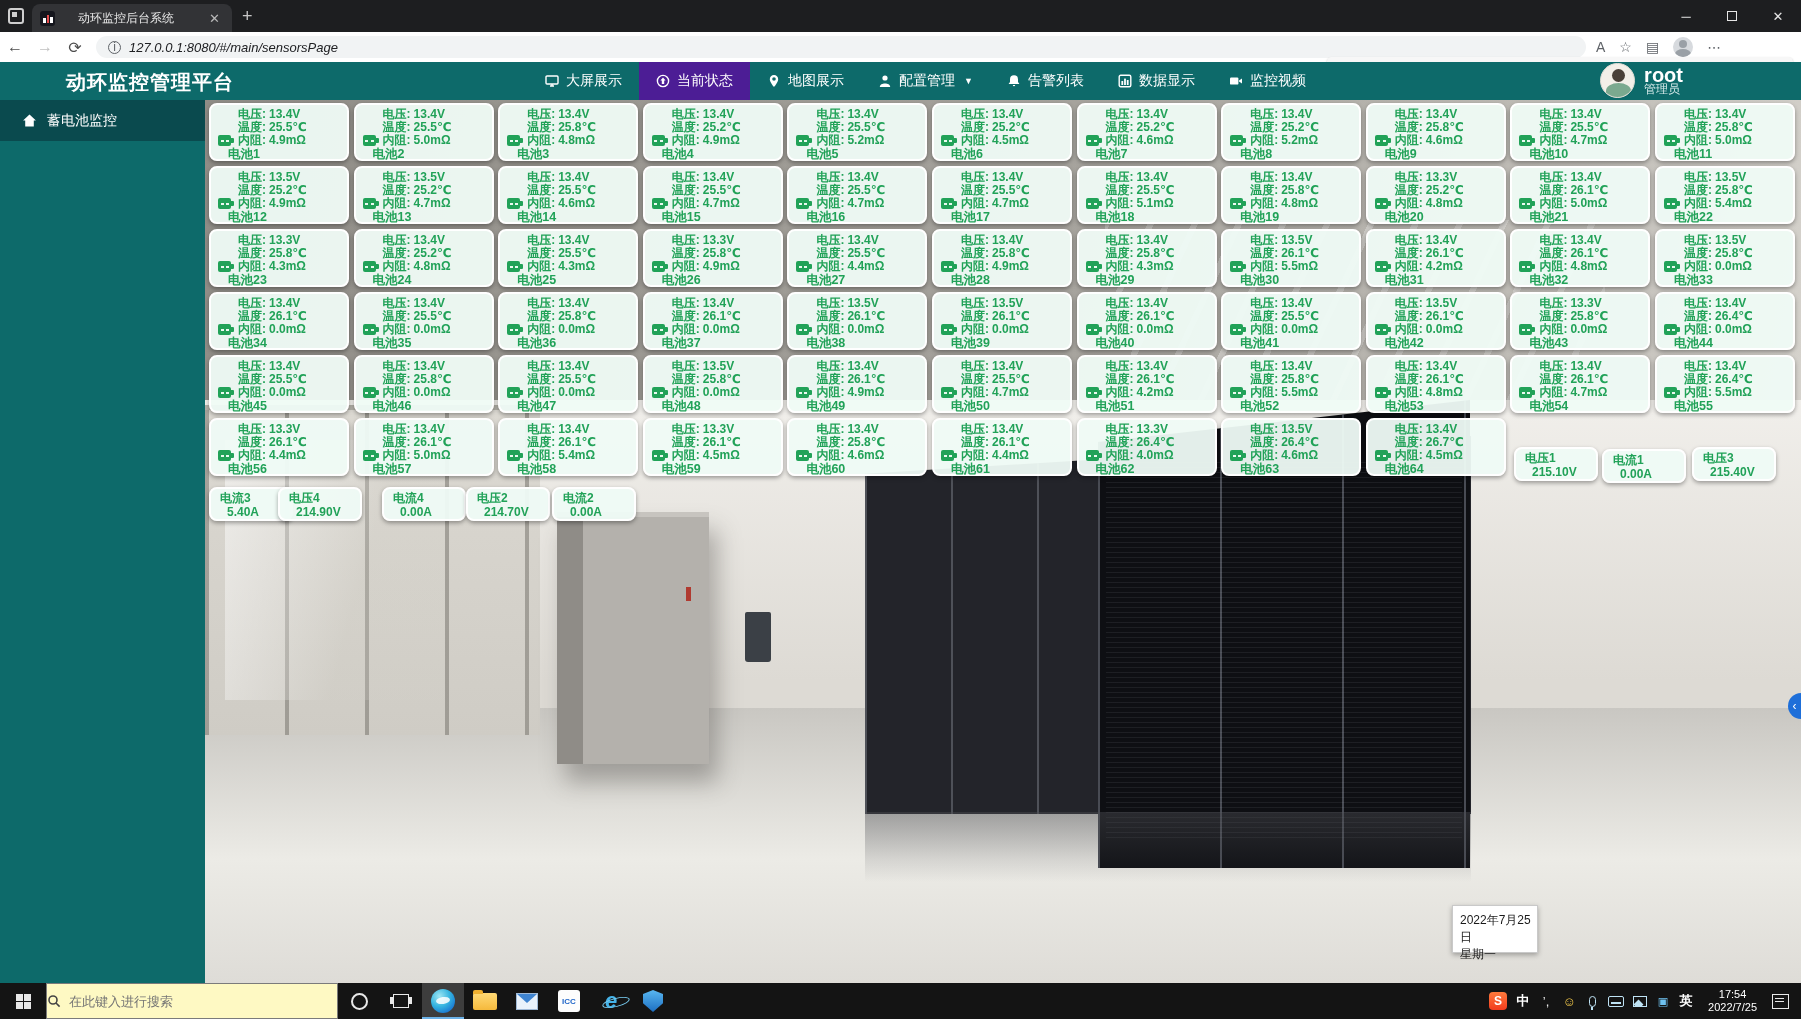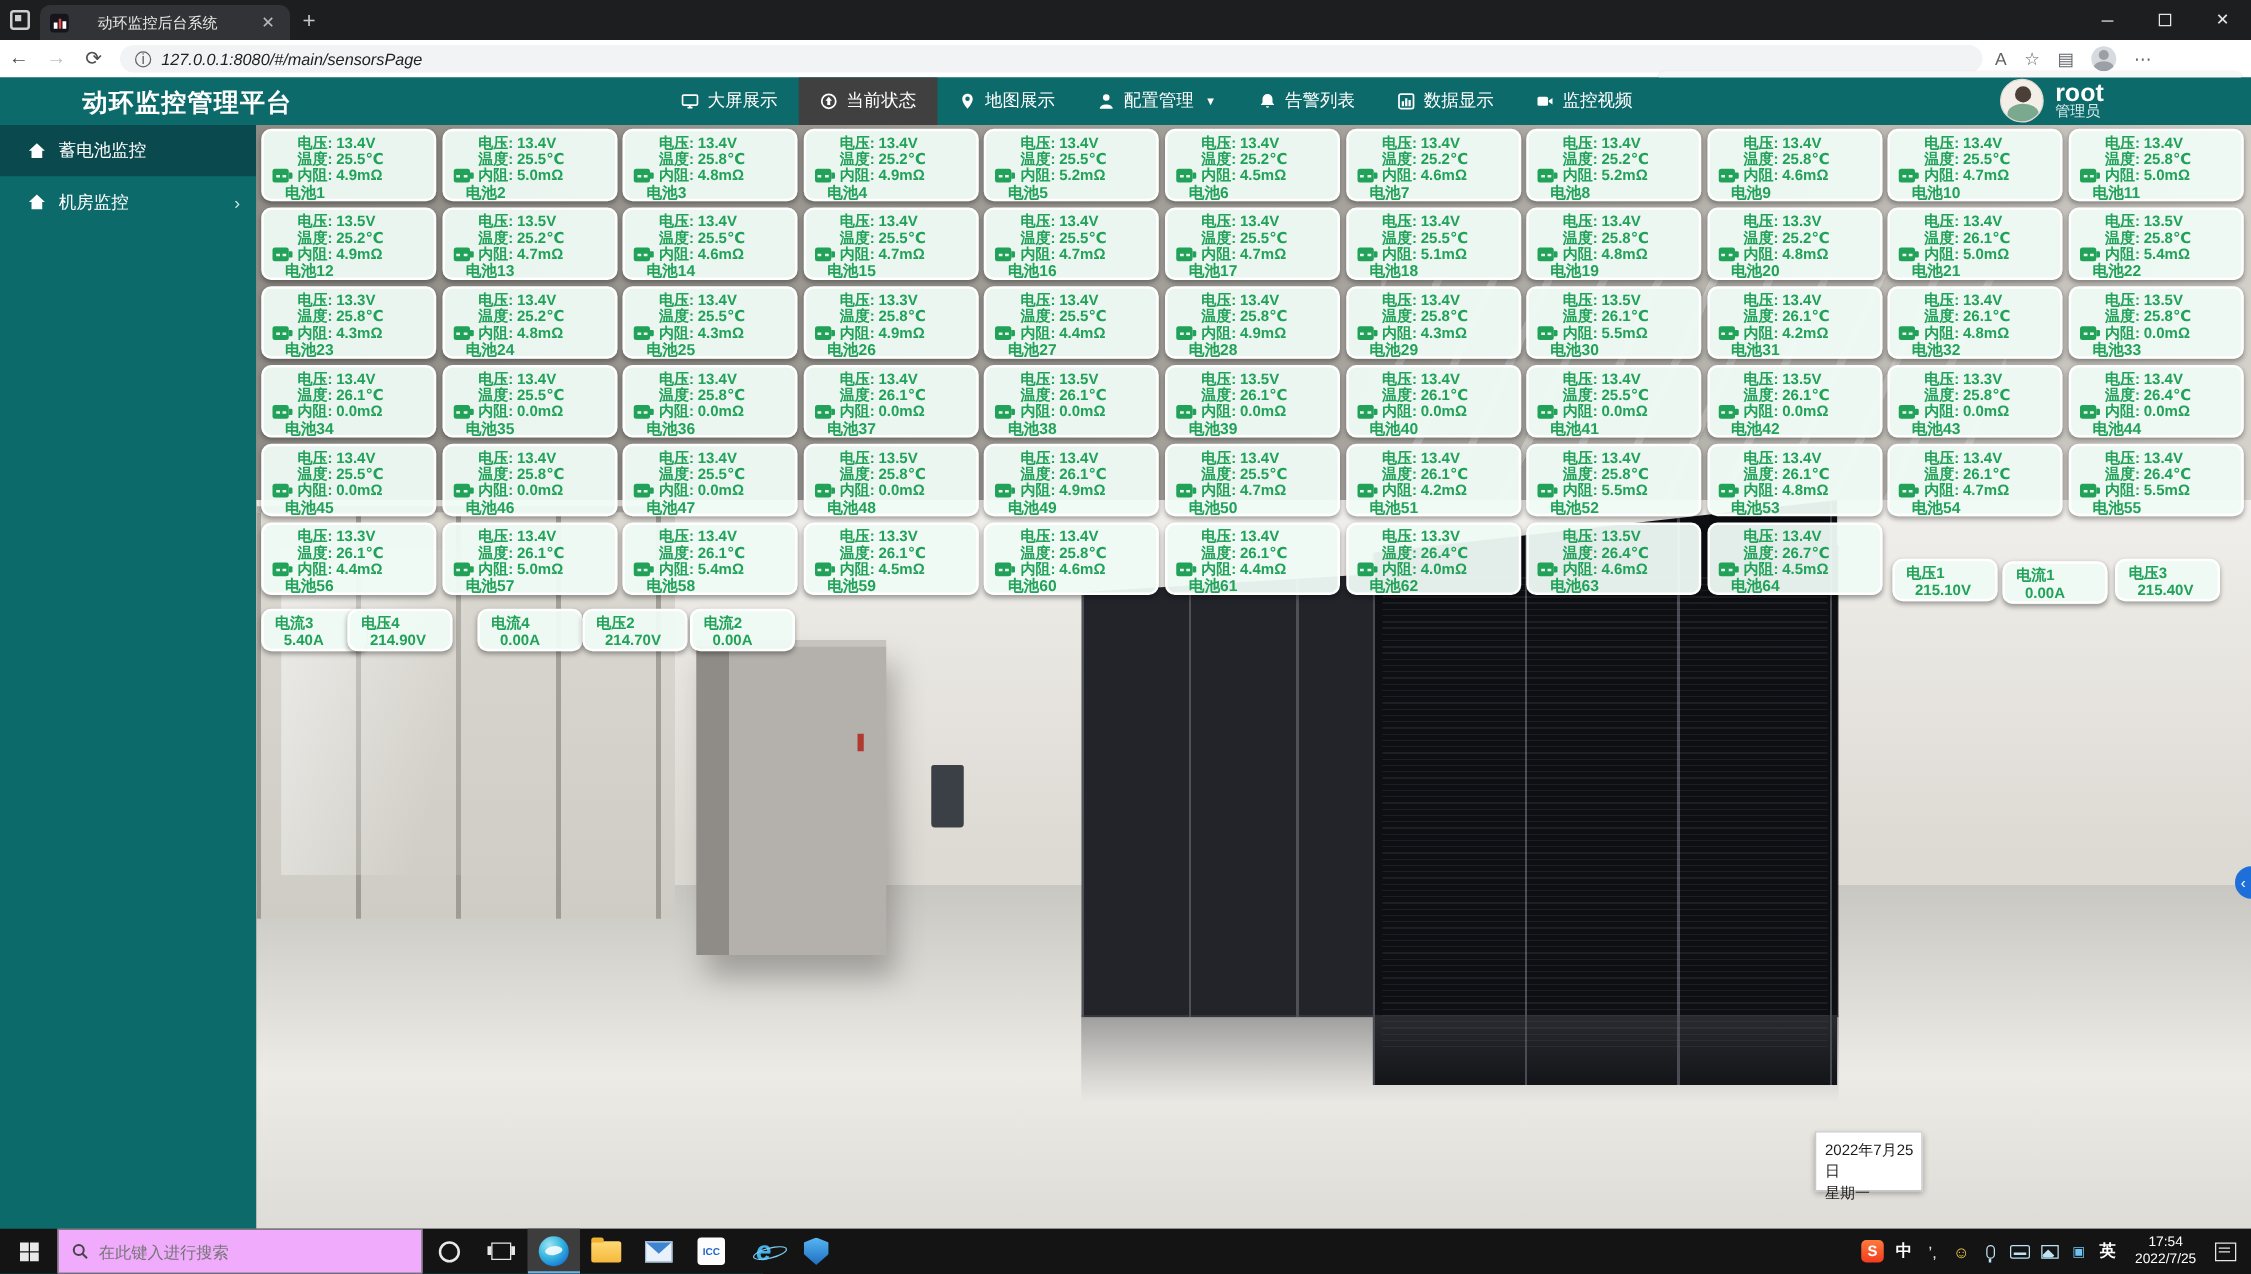--- a/index.html
+++ b/index.html
@@ -34,21 +34,21 @@
   .abar-icons { display:flex; align-items:center; gap:14px; margin-right:12px; color:#5f6368; font-size:14px; }
   .avatar-mini { width:20px; height:20px; border-radius:50%; background:#d7dade; position:relative; overflow:hidden; }
   .avatar-mini::before{ content:""; position:absolute; left:6px; top:3px; width:8px; height:8px; border-radius:50%; background:#9aa0a6; }
   .avatar-mini::after{ content:""; position:absolute; left:2px; top:12px; width:16px; height:10px; border-radius:50%; background:#9aa0a6; }
 
   
   .navbar { position:absolute; left:0; top:62px; width:100%; height:38px; background:#0d6a6a; }
   .brand { position:absolute; left:66px; top:7px; color:#ffffff; font-size:20px; font-weight:700; letter-spacing:1px; }
   .menu { position:absolute; left:528px; top:0; height:38px; display:flex; }
   .menu-item { height:38px; display:flex; align-items:center; gap:7px; padding:0 17px; color:#ffffff; font-size:14px; white-space:nowrap; }
-  .menu-item.active { background:#404040; }
+  .menu-item.active { background:#4c1d95; }
   .menu-item svg { width:14px; height:14px; }
   .caret { font-size:9px; margin-left:2px; }
   .userbox { position:absolute; right:118px; top:1px; display:flex; align-items:center; gap:9px; }
   .avatar { width:35px; height:35px; border-radius:50%; background:#f3efe8; position:relative; overflow:hidden; border:1px solid #e0dcd4; }
   .avatar::before{ content:""; position:absolute; left:11px; top:5px; width:13px; height:13px; border-radius:50%; background:#4a4038; }
   .avatar::after{ content:""; position:absolute; left:5px; top:19px; width:25px; height:16px; border-radius:50% 50% 0 0; background:#7ba98f; }
   .username { color:#fff; font-size:20px; font-weight:700; line-height:16px; }
   .userrole { color:#d9ecec; font-size:12px; line-height:12px; }
   .hscroll { position:absolute; left:1327px; top:57px; width:466px; height:9px; background:#f7f7f7; border-radius:5px; box-shadow:0 1px 2px rgba(0,0,0,.25); }
 
@@ -121,21 +121,21 @@
     border-radius:13px 0 0 13px; color:#fff; font-size:12px; display:flex; align-items:center; justify-content:center; }
   .date-tip { position:absolute; left:1247px; top:805px; width:86px; height:48px; background:#ffffff;
     border:1px solid #c9c9c9; box-shadow:0 2px 5px rgba(0,0,0,.3); color:#1a1a1a; font-size:12px;
     padding:6px 0 0 7px; line-height:17px; }
 
   
   .taskbar { position:absolute; left:0; top:983px; width:100%; height:36px; background:#141414; display:flex; align-items:center; }
   .tb-start { width:46px; height:36px; display:flex; align-items:center; justify-content:center; }
   .winlogo { width:15px; height:15px; display:grid; grid-template-columns:7px 7px; grid-template-rows:7px 7px; gap:1px; }
   .winlogo i { background:#e8e8e8; }
-  .tb-search { width:292px; height:36px; background:#f0abfc; border:1px solid #7b7b7b; display:flex; align-items:center; padding-left:10px; gap:8px; }
+  .tb-search { width:292px; height:36px; background:#fef9c3; border:1px solid #7b7b7b; display:flex; align-items:center; padding-left:0; gap:8px; }
   .tb-search svg { width:14px; height:14px; flex:0 0 14px; }
   .tb-search input { border:none; outline:none; background:transparent; font-size:13px; color:#1a1a1a; width:230px;
     font-family:"Liberation Sans","DejaVu Sans",sans-serif; }
   .tb-btn { width:42px; height:36px; display:flex; align-items:center; justify-content:center; position:relative; }
   .tb-btn.appactive { background:#3d3d3d; box-shadow:inset 0 -2px 0 #6cb2e8; }
   .cortana-ring { width:17px; height:17px; border:2px solid #e8e8e8; border-radius:50%; }
   .taskview-ic { width:16px; height:14px; border:1.5px solid #e8e8e8; position:relative; background:transparent; }
   .taskview-ic::before{ content:""; position:absolute; left:-4px; top:2px; width:3px; height:7px; background:#e8e8e8; }
   .taskview-ic::after{ content:""; position:absolute; right:-4px; top:2px; width:3px; height:7px; background:#e8e8e8; }
   .edge-ic { width:24px; height:24px; border-radius:50%; background:radial-gradient(circle at 35% 30%, #9fe6f2, #35b4e0 45%, #1d7fd4 75%, #165ba8); position:relative; }
@@ -275,27 +275,20 @@
     </div>
   </div>
 
   <div class="sidebar">
     <div class="side-item active">
       <svg viewBox="0 0 14 14">
           <path class="fw" d="M7 1.5L13 7h-2v5.5H3V7H1z"></path>
         </svg>
       <span>蓄电池监控</span>
     </div>
-    <div class="side-item">
-      <svg viewBox="0 0 14 14">
-          <path class="fw" d="M7 1.5L13 7h-2v5.5H3V7H1z"></path>
-        </svg>
-      <span>机房监控</span>
-      <span class="side-chevron">›</span>
-    </div>
   </div>
 
   <div class="content">
     <div class="photo">
       <div class="ph-ceiling"></div>
       <div class="ph-glare"></div>
       <div class="ph-wall"></div>
       <div class="ph-floor"></div>
       <div class="ph-glass"></div>
       <div class="ph-cab"></div>

